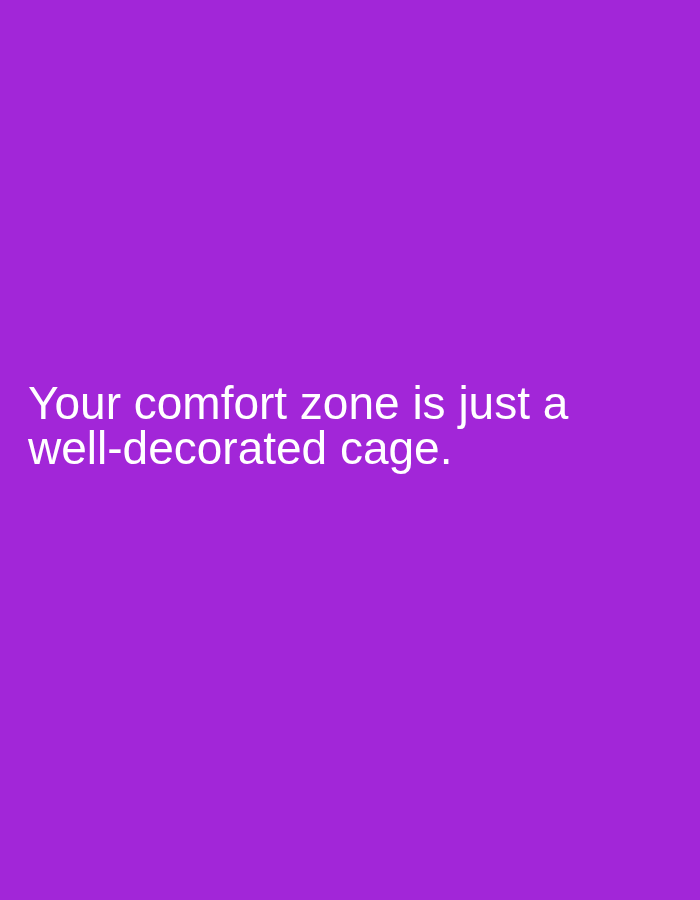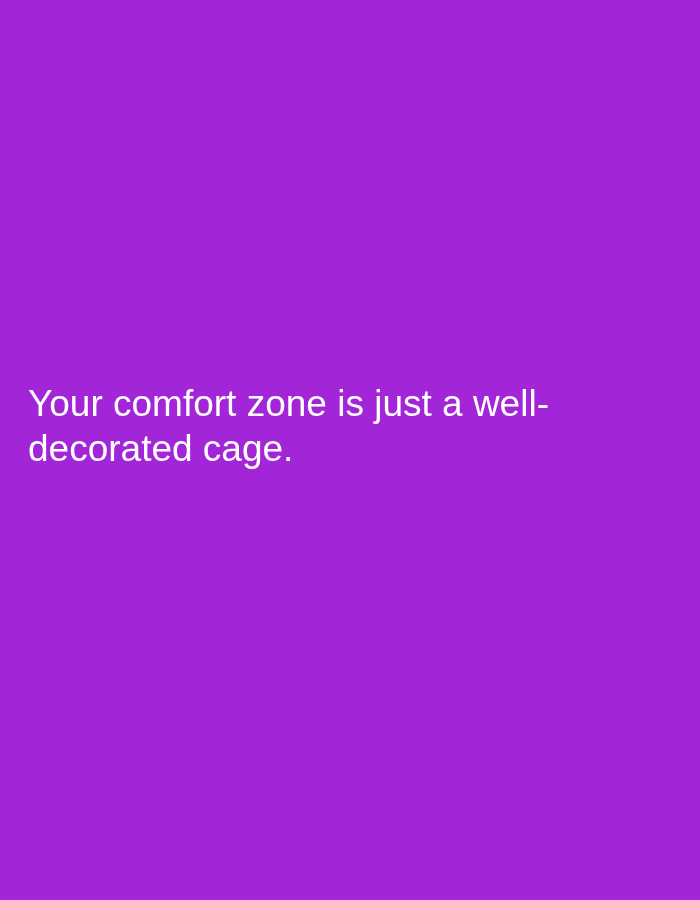--- a/index.html
+++ b/index.html
@@ -51,16 +51,16 @@
     text-rendering: optimizeLegibility;
     -webkit-font-smoothing: antialiased;
   }
 </style>
 </head>
 <body>
 
 <div id="quote-card" style="background: rgb(162, 38, 216); width: 700px; height: 900px;">
 
   <div id="quote-block">
-    <p id="quote-text" style="color: rgb(255, 255, 255); font-size: 37px; line-height: 45px; text-align: left;">Your comfort zone is just a well-decorated cage.</p>
+    <p id="quote-text" style="color: rgb(255, 255, 255); font-size: 46px; line-height: 45px; text-align: left;">Your comfort zone is just a well-decorated cage.</p>
   </div>
 
 </div>
 
 </body></html>

